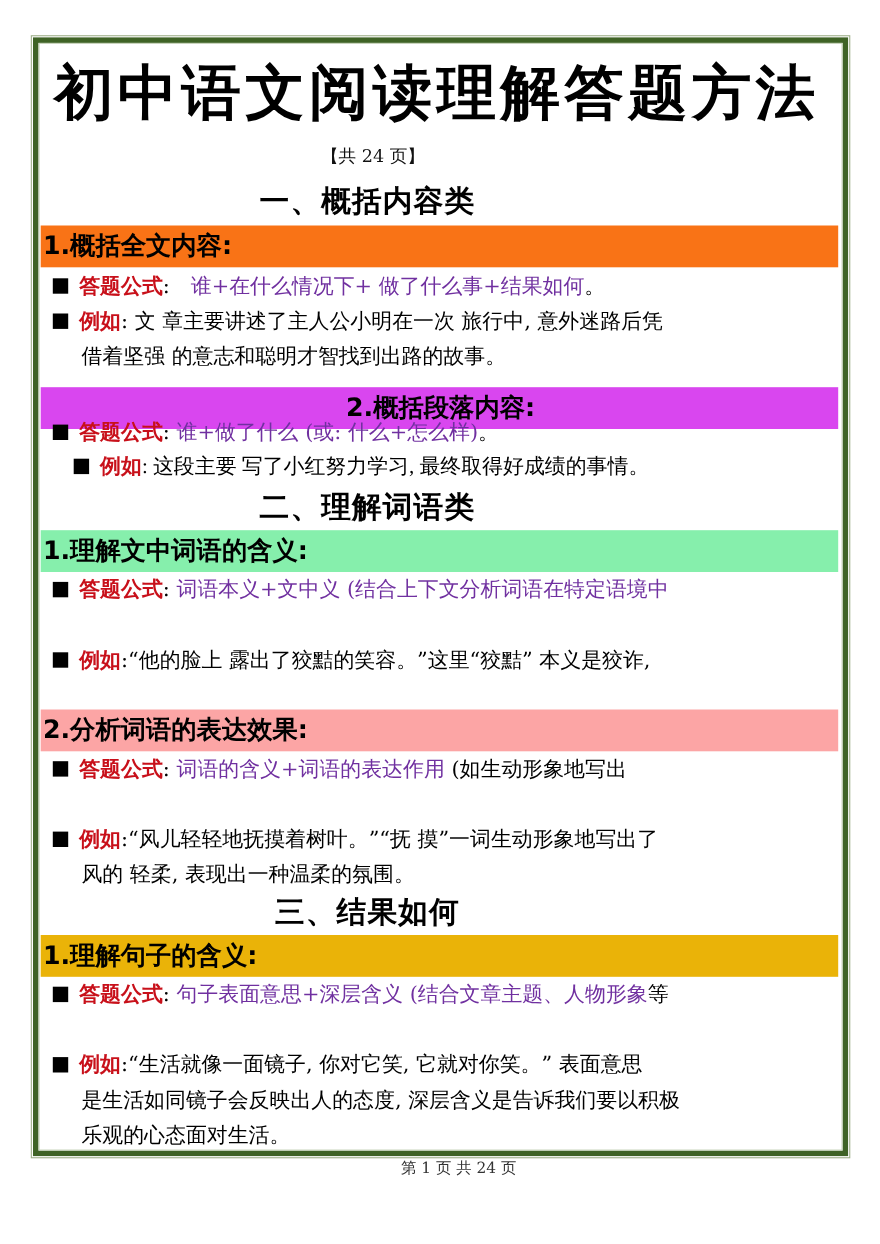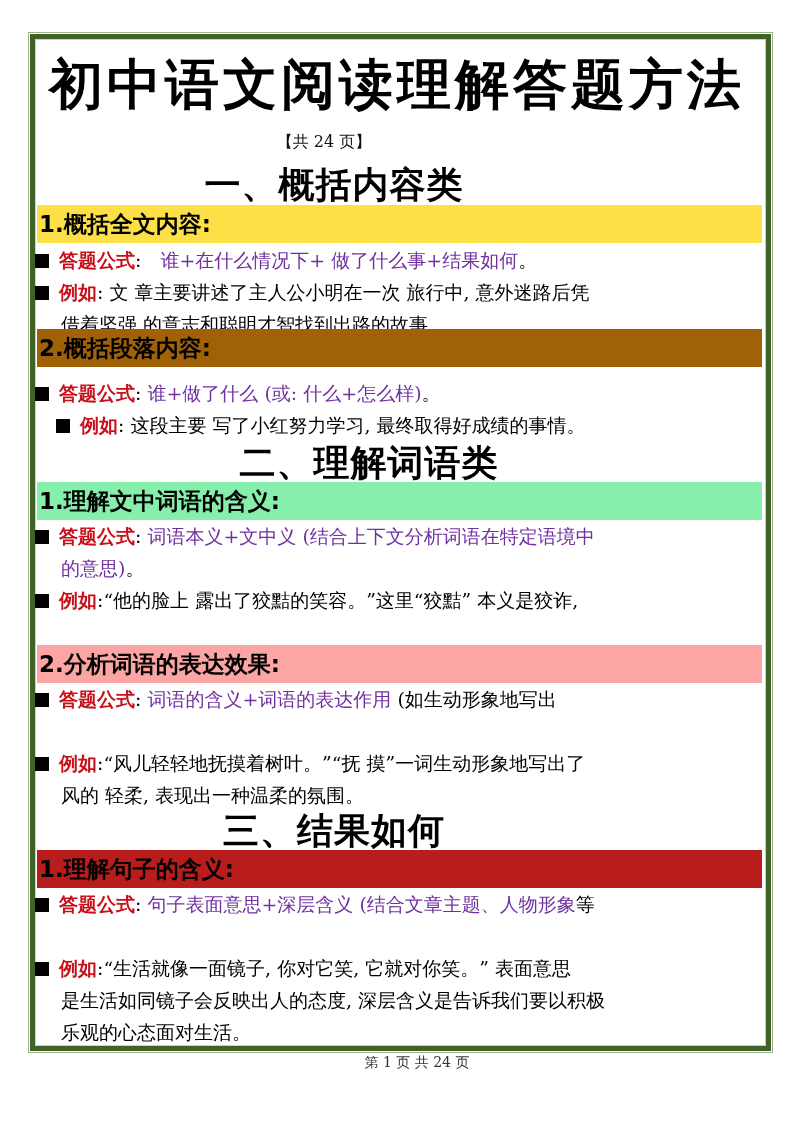--- a/index.html
+++ b/index.html
@@ -7,86 +7,85 @@
          font-family:"DejaVu Serif","Liberation Serif",serif; color:#111; }
   .frame-outer { position:absolute; left:28px; top:32px; width:745px; height:1021px;
          border:1px solid #9fb08a; box-sizing:border-box; }
   .frame { position:absolute; left:30px; top:34px; width:741px; height:1017px;
          border:5px solid #3f6326; box-sizing:border-box; }
   .frame-inner { position:absolute; left:35px; top:39px; width:731px; height:1007px;
          border:1px solid #c9d4bd; box-sizing:border-box; }
   .title { position:absolute; left:0; width:794px; top:48px; text-align:center;
          font-size:54px; font-weight:bold; letter-spacing:4px; line-height:72px; color:#000; }
   .subtitle { position:absolute; left:0; width:648px; top:131px; text-align:center;
-         font-size:16px; line-height:22px; color:#111; }
+         font-size:16px; line-height:22px; color:#111;padding-left:15px; }
   .section-title { position:absolute; left:0; width:668px; text-align:center;
-         font-size:36px; font-weight:bold; line-height:36px; color:#000; letter-spacing:1px; }
+         font-size:27px; font-weight:bold; line-height:36px; color:#000; letter-spacing:1px; }
   .banner { position:absolute; left:37px; width:725px; height:38px; box-sizing:border-box;
          padding-left:2px; font-size:23px; font-weight:bold; line-height:38px; color:#000;
          font-family:"DejaVu Sans","Liberation Sans",sans-serif; }
-  .item { position:absolute; left:35px; width:722px; font-size:19px; line-height:32px; color:#000; }
+  .item { position:absolute; left:48px; width:722px; font-size:19px; line-height:32px; color:#000; }
   .item .bullet { display:inline-block; width:14px; height:14px; background:#000; margin-right:10px; vertical-align:-1px; }
   .item .lbl { color:#c8101a; font-weight:bold; }
   .item .purple { color:#7030a0; }
   .item .cont { padding-left:26px; }
   .footer { position:absolute; left:0; width:800px; top:1053px; text-align:center;
          font-size:14px; line-height:18px; color:#333;margin-left:17px; }
 </style>
 </head>
 <body>
 
 <div class="frame-outer"></div>
 <div class="frame"></div>
 <div class="frame-inner"></div>
 
 <div class="title">初中语文阅读理解答题方法</div>
 <div class="subtitle">【共 24 页】</div>
 
 <div class="section-title" style="top:166px;">一、概括内容类</div>
 
-<div class="banner" style="top:205px;background:#fde047;">1.概括全文内容:</div>
+<div class="banner" style="top:205px;background:#f97316;">1.概括全文内容:</div>
 <div class="item" style="top:244px;">
   <span class="bullet"></span><span class="lbl">答题公式</span><span>:</span><span class="purple">　谁+在什么情况下+ 做了什么事+结果如何</span><span>。</span>
 </div>
 <div class="item" style="top:276px;">
   <span class="bullet"></span><span class="lbl">例如</span><span>: 文 章主要讲述了主人公小明在一次 旅行中, 意外迷路后凭</span>
   <div class="cont">借着坚强 的意志和聪明才智找到出路的故事。</div>
 </div>
 
-<div class="banner" style="top:329px;background:#a16207;">2.概括段落内容:</div>
+<div class="banner" style="top:352px;background:#d946ef;text-align:center;">2.概括段落内容:</div>
 <div class="item" style="top:377px;">
   <span class="bullet"></span><span class="lbl">答题公式</span><span>: </span><span class="purple">谁+做了什么 (或: 什么+怎么样)</span><span>。</span>
 </div>
-<div class="item" style="top:409px;left:56px;">
+<div class="item" style="top:409px;left:67px;font-family:Liberation Serif, serif;">
   <span class="bullet"></span><span class="lbl">例如</span><span>: 这段主要 写了小红努力学习, 最终取得好成绩的事情。</span>
 </div>
 
-<div class="section-title" style="top:444px;margin-left:35px;">二、理解词语类</div>
+<div class="section-title" style="top:444px;">二、理解词语类</div>
 
 <div class="banner" style="top:482px;background:#86efac;">1.理解文中词语的含义:</div>
 <div class="item" style="top:520px;">
   <span class="bullet"></span><span class="lbl">答题公式</span><span>: </span><span class="purple">词语本义+文中义 (结合上下文分析词语在特定语境中</span>
-  <div class="cont"><span class="purple">的意思)</span><span>。</span></div>
 </div>
 <div class="item" style="top:584px;">
   <span class="bullet"></span><span class="lbl">例如</span><span>:“他的脸上 露出了狡黠的笑容。”这里“狡黠” 本义是狡诈,</span>
 </div>
 
 <div class="banner" style="top:645px;background:#fca5a5;">2.分析词语的表达效果:</div>
 <div class="item" style="top:683px;">
   <span class="bullet"></span><span class="lbl">答题公式</span><span>: </span><span class="purple">词语的含义+词语的表达作用</span><span> (如生动形象地写出</span>
 </div>
 <div class="item" style="top:747px;">
   <span class="bullet"></span><span class="lbl">例如</span><span>:“风儿轻轻地抚摸着树叶。”“抚 摸”一词生动形象地写出了</span>
   <div class="cont">风的 轻柔, 表现出一种温柔的氛围。</div>
 </div>
 
 <div class="section-title" style="top:812px;">三、结果如何</div>
 
-<div class="banner" style="top:850px;background:#b91c1c;">1.理解句子的含义:</div>
+<div class="banner" style="top:850px;background:#eab308;">1.理解句子的含义:</div>
 <div class="item" style="top:888px;">
   <span class="bullet"></span><span class="lbl">答题公式</span><span>: </span><span class="purple">句子表面意思+深层含义 (结合文章主题、人物形象</span><span>等</span>
 </div>
 <div class="item" style="top:952px;">
   <span class="bullet"></span><span class="lbl">例如</span><span>:“生活就像一面镜子, 你对它笑, 它就对你笑。” 表面意思</span>
   <div class="cont">是生活如同镜子会反映出人的态度, 深层含义是告诉我们要以积极</div>
   <div class="cont">乐观的心态面对生活。</div>
 </div>
 
 <div class="footer">第 1 页 共 24 页</div>

